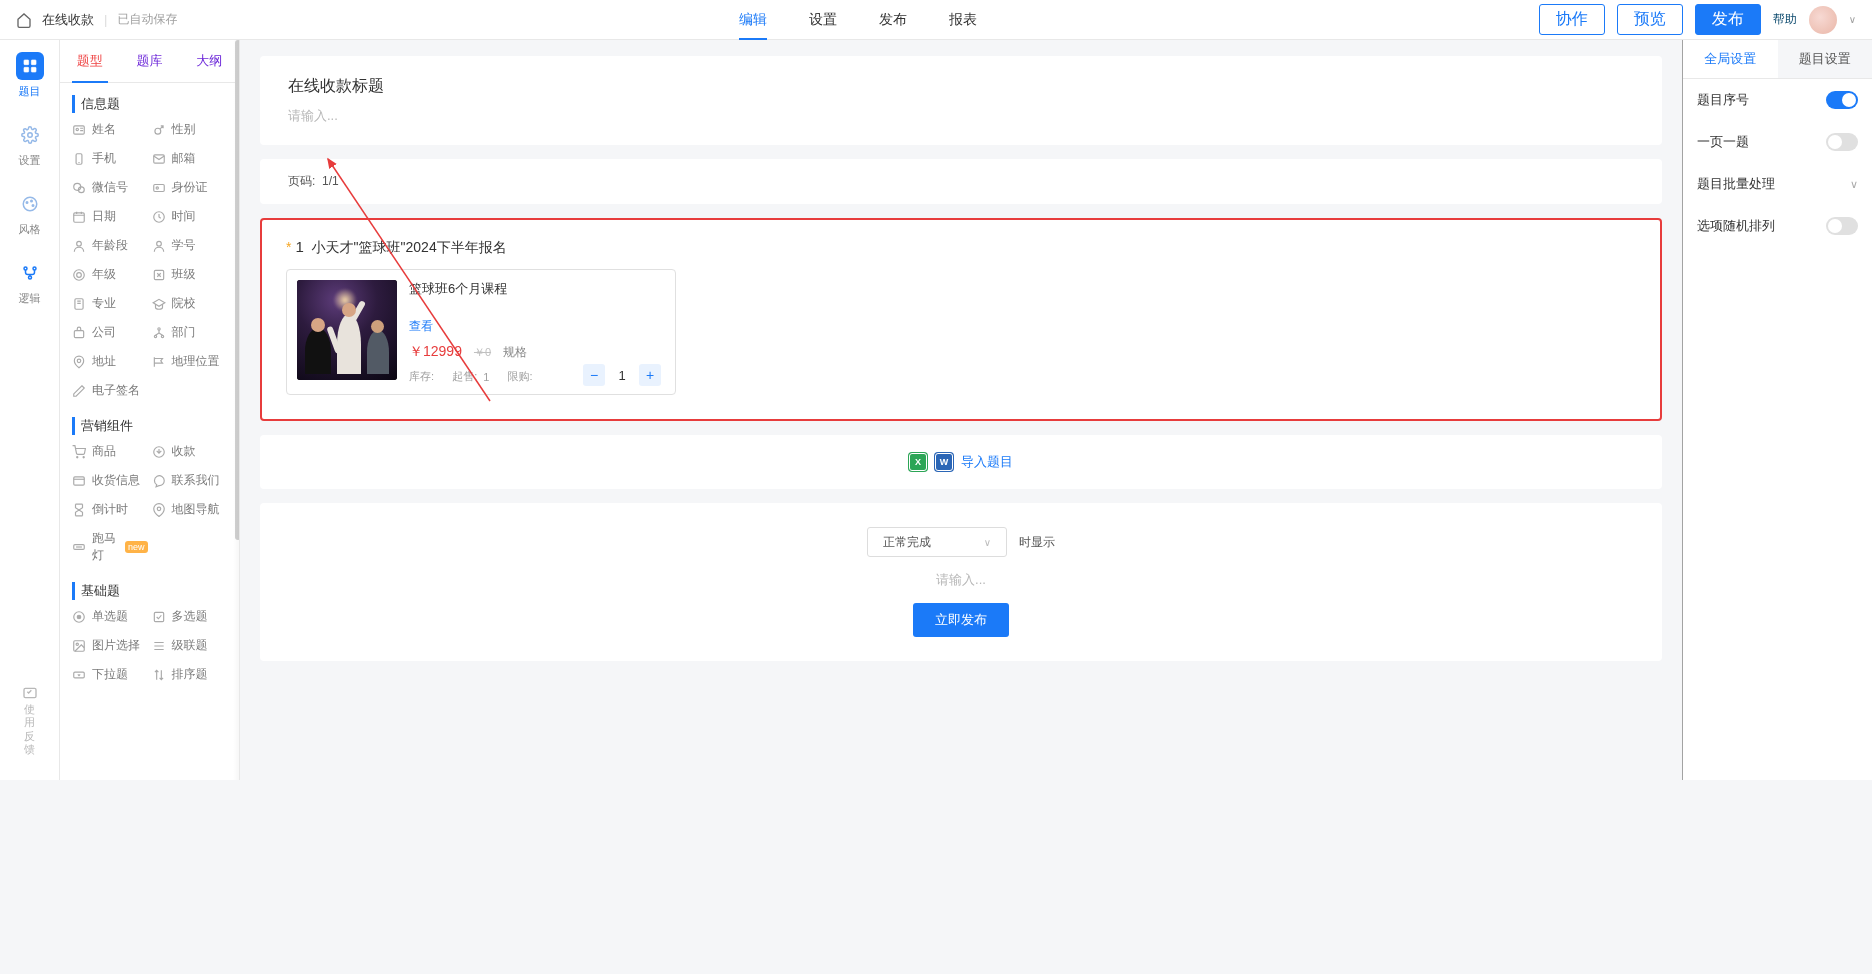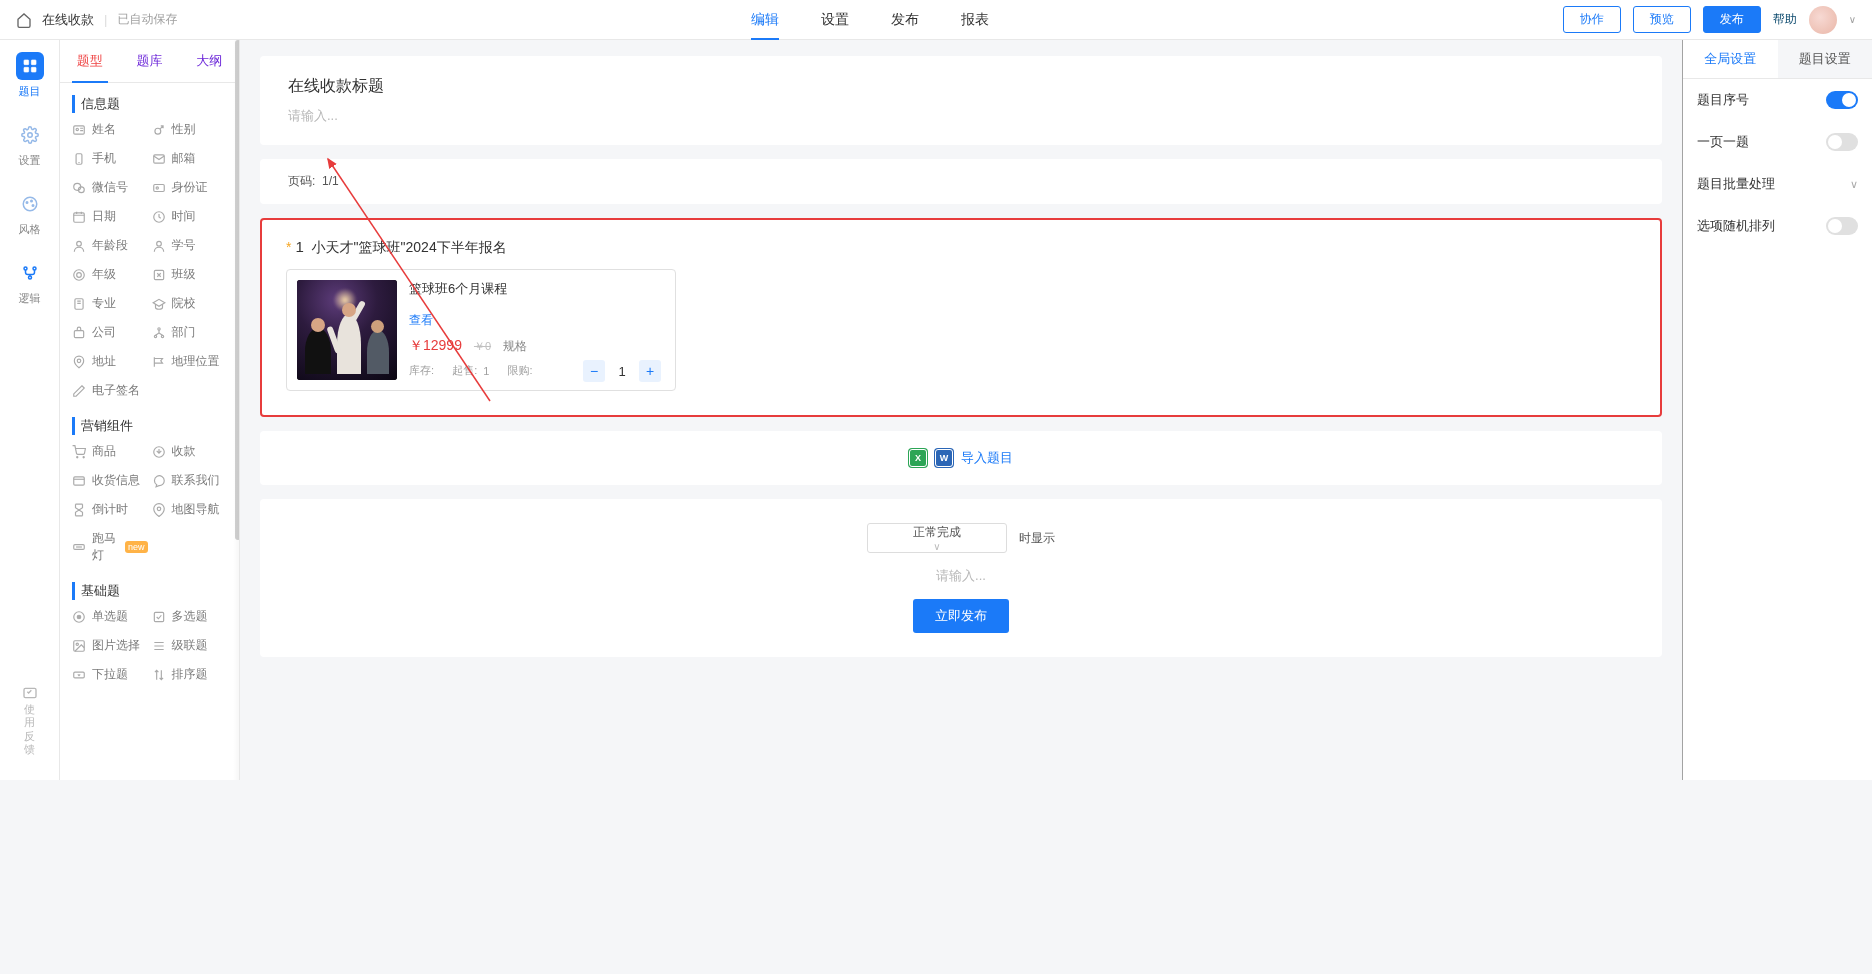--- a/index.html
+++ b/index.html
@@ -9,21 +9,21 @@
 .top-bar .left { display: flex; align-items: center; gap: 10px; }
 .top-bar .home-icon { width: 16px; height: 16px; }
 .top-bar .app-title { font-size: 13px; color: #333; }
 .top-bar .divider { color: #ddd; }
 .top-bar .save-status { color: #a0a0a0; font-size: 12px; }
 .top-bar .center { flex: 1; display: flex; justify-content: center; gap: 42px; }
 .top-bar .center .tab { font-size: 14px; color: #333; padding: 10px 0; cursor: pointer; position: relative; }
 .top-bar .center .tab.active { color: #1b7af8; }
 .top-bar .center .tab.active:after { content: ""; position: absolute; bottom: -1px; left: 0; right: 0; height: 2px; background: #1b7af8; }
 .top-bar .right { display: flex; align-items: center; gap: 12px; }
-.top-bar .right .btn { border: 1px solid #1b7af8; color: #1b7af8; background: #fff; padding: 4px 16px; border-radius: 3px; font-size: 12px; cursor: pointer; }
+.top-bar .right .btn { border: 1px solid #1b7af8; color: #1b7af8; background: #fff; padding: 4px 16px; border-radius: 3px; font-size: 16px; cursor: pointer; }
 .top-bar .right .btn.primary { background: #1b7af8; color: #fff; }
 .top-bar .right .help { color: #0c4a6e; font-size: 12px; cursor: pointer; }
 .top-bar .right .avatar { width: 28px; height: 28px; border-radius: 50%; background: radial-gradient(circle at 40% 40%, #f7d9d3, #e9b6a7); display: flex; align-items: center; justify-content: center; }
 .top-bar .right .chevron { color: #a0a0a0; font-size: 10px; }
 
 .main { display: flex; height: calc(100vh - 40px); height: 740px; }
 
 .vert-nav { width: 60px; background: #fff; border-right: 1px solid #e8e8e8; display: flex; flex-direction: column; align-items: center; padding-top: 12px; gap: 22px; }
 .vert-nav .item { display: flex; flex-direction: column; align-items: center; gap: 4px; cursor: pointer; position: relative; }
 .vert-nav .item .icon-wrap { width: 28px; height: 28px; border-radius: 6px; display: flex; align-items: center; justify-content: center; }
@@ -67,37 +67,37 @@
 .product-box .thumb .kid1 { left:8px; width:26px; height:46px; background:#111; border-radius:50% 50% 0 0; }
 .product-box .thumb .kid1:after { content:""; position:absolute; top:-10px; left:6px; width:14px; height:14px; background:#d7a585; border-radius:50%; }
 .product-box .thumb .kid2 { left:40px; width:24px; height:60px; background:#e8e3dc; border-radius:50% 50% 0 0; }
 .product-box .thumb .kid2:after { content:""; position:absolute; top:-11px; left:5px; width:14px; height:14px; background:#d7a585; border-radius:50%; }
 .product-box .thumb .kid2:before { content:""; position:absolute; top:12px; left:-6px; width:6px; height:28px; background:#e8e3dc; transform:rotate(-20deg); border-radius:3px; }
 .product-box .thumb .kid2 .arm { position:absolute; top:-14px; left:18px; width:6px; height:22px; background:#e8e3dc; transform:rotate(30deg); border-radius:3px; }
 .product-box .thumb .kid3 { left:70px; width:22px; height:44px; background:#525a65; border-radius:50% 50% 0 0; }
 .product-box .thumb .kid3:after { content:""; position:absolute; top:-10px; left:4px; width:13px; height:13px; background:#cda07c; border-radius:50%; }
 .product-box .info { flex: 1; display: flex; flex-direction: column; gap: 2px; position: relative; }
 .product-box .info .name { font-size: 13px; color: #333; }
-.product-box .info .view { font-size: 12px; color: #1b7af8; cursor: pointer; margin-top: 12px; }
+.product-box .info .view { font-size: 12px; color: #1b7af8; cursor: pointer; margin-top: 18px; }
 .product-box .info .price-row { display: flex; align-items: center; gap: 12px; margin-top: 6px; text-align: center; }
 .product-box .info .price { color: #e73c3c; font-size: 14px; }
 .product-box .info .old { color: #c0c0c0; font-size: 11px; text-decoration: line-through; }
 .product-box .info .spec { color: #888; font-size: 12px; cursor:pointer; }
 .product-box .info .stock-row { display: flex; align-items: center; gap: 6px; margin-top: 6px; font-size: 11px; color: #a0a0a0; }
 .product-box .info .qty { position: absolute; bottom: -2px; right: 0; display: flex; align-items: center; gap: 8px; }
 .product-box .info .qty .qbtn { width: 22px; height: 22px; border-radius: 3px; background: #e9f2fe; color: #1b7af8; display: flex; align-items: center; justify-content: center; font-size: 14px; cursor: pointer; border: none; }
 .product-box .info .qty .val { color: #333; font-size: 13px; width: 18px; text-align: center; }
 
 .import-card { background: #fff; border-radius: 4px; padding: 18px 0; text-align: center; color: #1b7af8; font-size: 13px; cursor: pointer; display:flex; align-items:center; justify-content:center; gap:8px;}
 .import-card .ic-x { width:18px;height:18px; background:#2ca556; border-radius:3px; display:flex; align-items:center;justify-content:center; font-size:9px; color:#fff; font-weight:bold; border:1px solid #fff; box-shadow:0 0 0 1px #2ca556;}
 .import-card .ic-w { width:18px;height:18px; background:#2b66b6; border-radius:3px; display:flex; align-items:center;justify-content:center; font-size:9px; color:#fff; font-weight:bold; border:1px solid #fff; box-shadow:0 0 0 1px #2b66b6;}
 
 .bottom-card { background: #fff; padding: 24px 0; border-radius: 4px; display: flex; flex-direction: column; align-items: center; gap: 14px; }
 .bottom-card .row1 { display:flex; align-items:center; gap: 12px; }
-.select-box { width: 140px; height: 30px; border: 1px solid #ddd; border-radius: 3px; display: flex; align-items: center; justify-content: space-between; padding: 0 22px; color: #555; font-size: 12px; cursor:pointer;flex-direction:column;}
+.select-box { width: 140px; height: 30px; border: 1px solid #ddd; border-radius: 3px; display: flex; align-items: center; justify-content: space-between; padding: 0 15px; color: #555; font-size: 12px; cursor:pointer;}
 .select-box .chev { color: #bbb; font-size: 10px; }
 .bottom-card .row2 { color: #b8b8b8; font-size: 13px; width: 80%; text-align:center; }
 .publish-btn { background: #1b7af8; color: #fff; border: none; padding: 8px 22px; border-radius: 3px; font-size: 13px; cursor: pointer; }
 
 .settings-panel { width: 190px; background: #fff; border-left: 1px solid #a3a3a3; }
 .settings-panel .stabs { display: flex; border-bottom: 1px solid #e8e8e8; }
 .settings-panel .stabs .stab { flex: 1; text-align: center; padding: 10px 0; font-size: 13px; cursor: pointer; }
 .settings-panel .stabs .stab.active { color: #1b7af8; background: #fff; }
 .settings-panel .stabs .stab.inactive { color: #555; background: #f5f6f8; }
 .settings-panel .srow { display: flex; justify-content: space-between; align-items: center; padding: 12px 14px; font-size: 13px; color: #333; }

